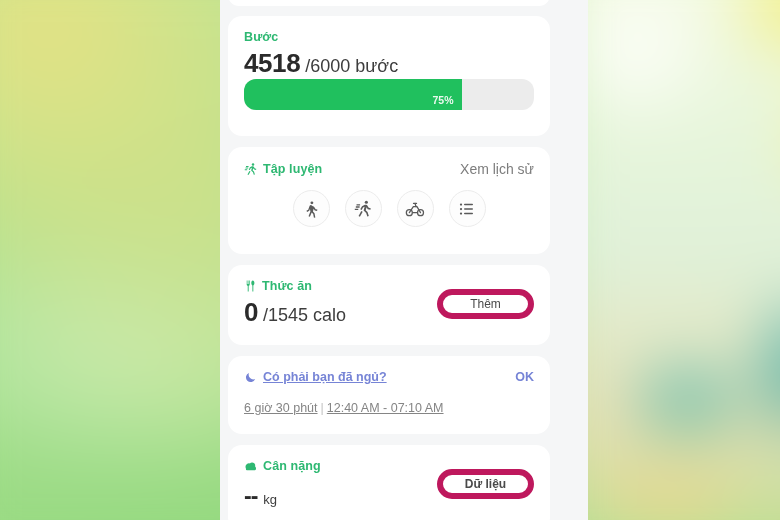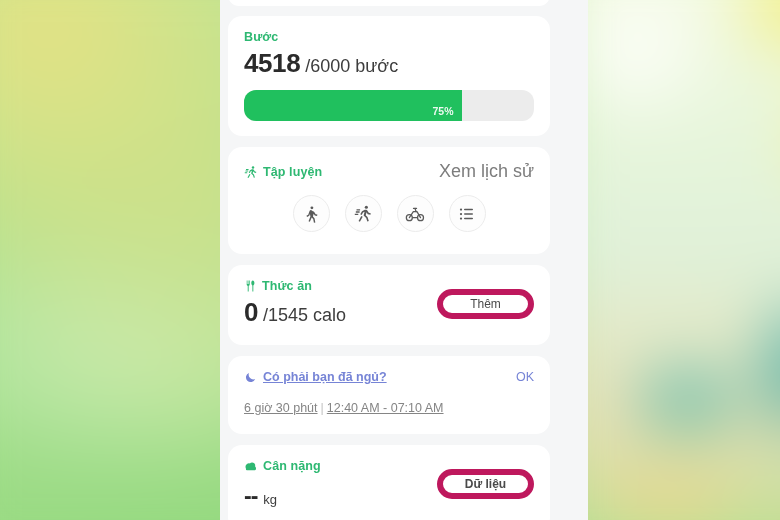--- a/index.html
+++ b/index.html
@@ -89,21 +89,20 @@
     font-weight: bold;
     color: #2b2b2b;
     letter-spacing: -.4px;
   }
   .unit-text {
     font-size: 18px;
     color: #3d3d3d;
     margin-left: 5px;
   }
   .progress-track {
-    margin-top: 11px;
     height: 31px;
     width: 100%;
     background: #ececec;
     border-radius: 12px;
     overflow: hidden;
     position: relative;
   }
   .progress-fill {
     height: 100%;
     background: #20c05e;
@@ -120,21 +119,21 @@
   }
 
   
   .card-exercise { top: 147px; height: 107px; padding: 14px 16px 0 16px; }
   .row-between {
     display: flex;
     align-items: center;
     justify-content: space-between;
   }
   .link-gray {
-    font-size: 18px;
+    font-size: 14px;
     color: #7d7d7d;
   }
   .icon-row {
     margin-top: 13px;
     display: flex;
     justify-content: center;
     gap: 15px;
   }
   .circle-btn {
     width: 37px; height: 37px;
@@ -171,21 +170,21 @@
     font-size: 12.5px;
     font-weight: bold;
     color: #7684d6;
     display: flex;
     align-items: center;
     gap: 6px;
     text-decoration: underline;
   }
   .sleep-ok {
     font-size: 12.5px;
-    font-weight: normal;
+    font-weight: bold;
     color: #7684d6;
   }
   .sleep-detail {
     margin-top: 17px;
     font-size: 12.5px;
     color: #858585;
     text-decoration: underline;
   }
   .sleep-sep { color: #c4c4c4; padding: 0 3px; }
 

